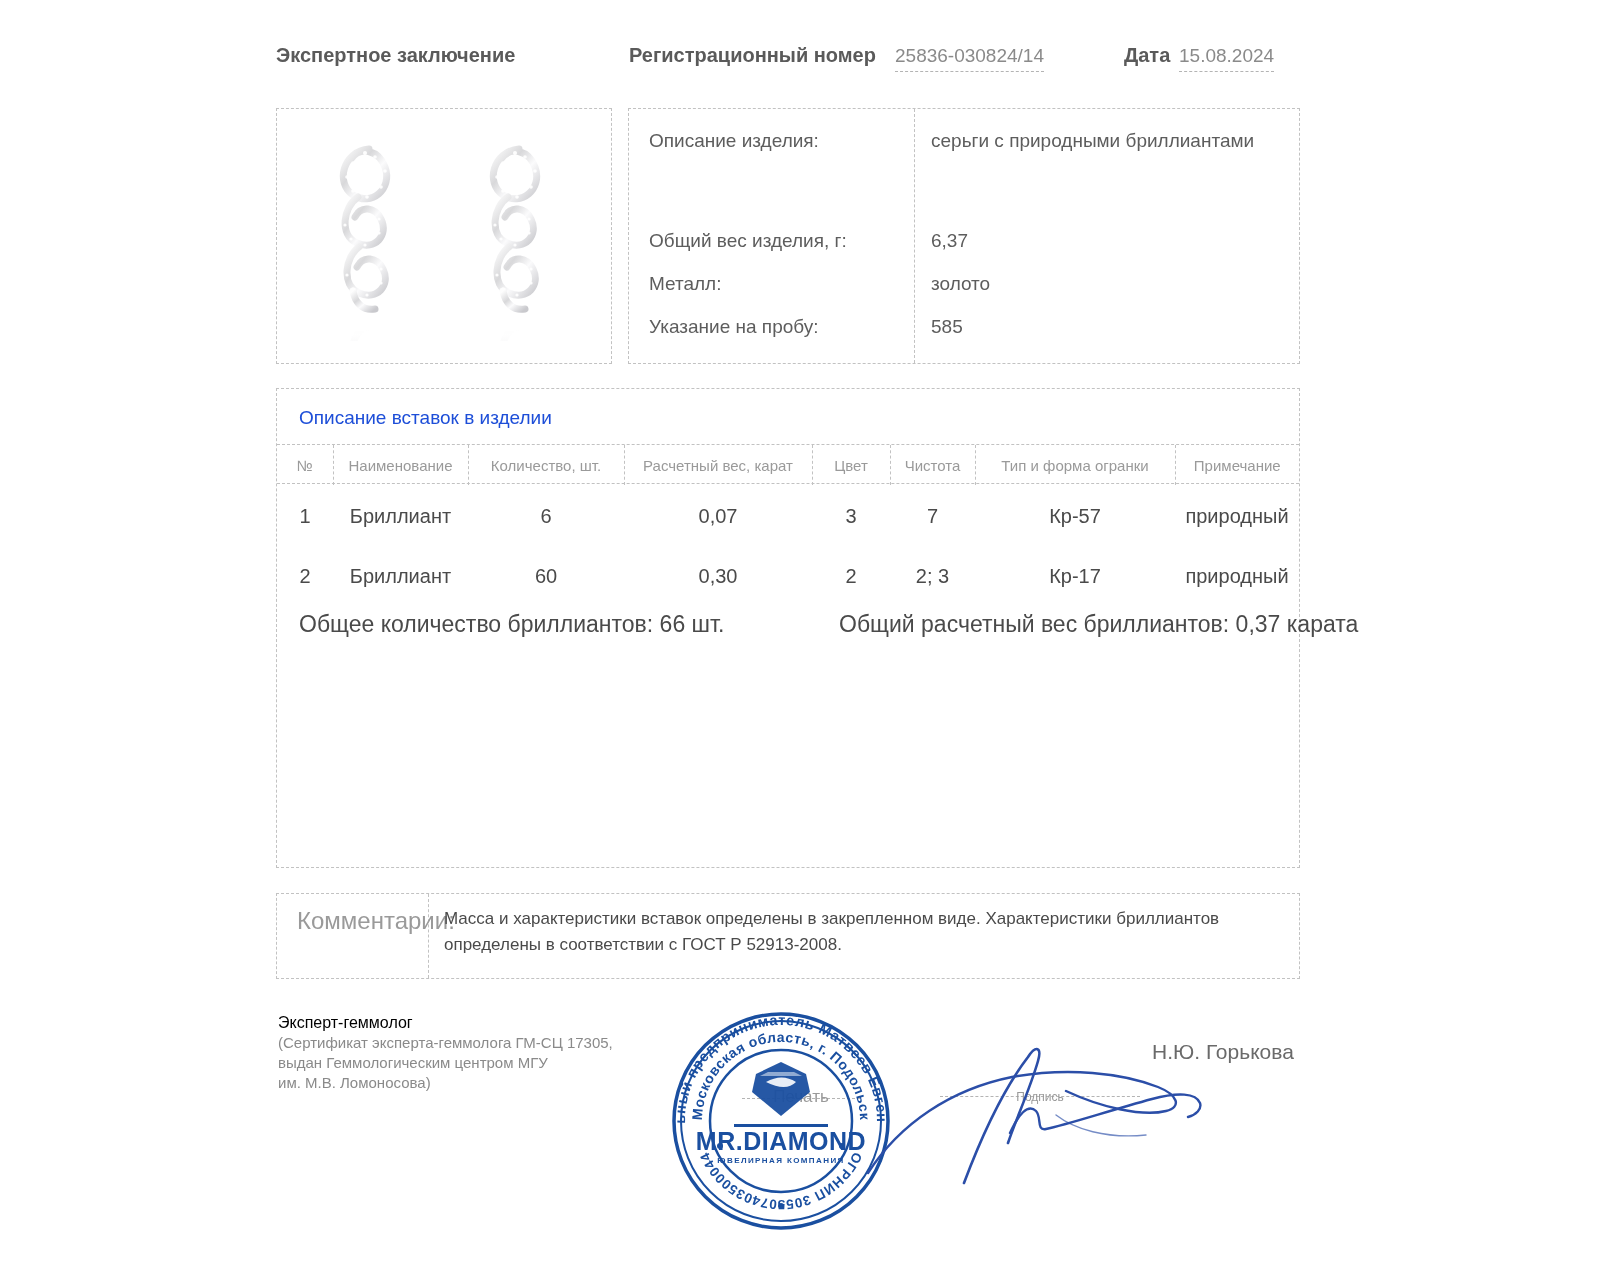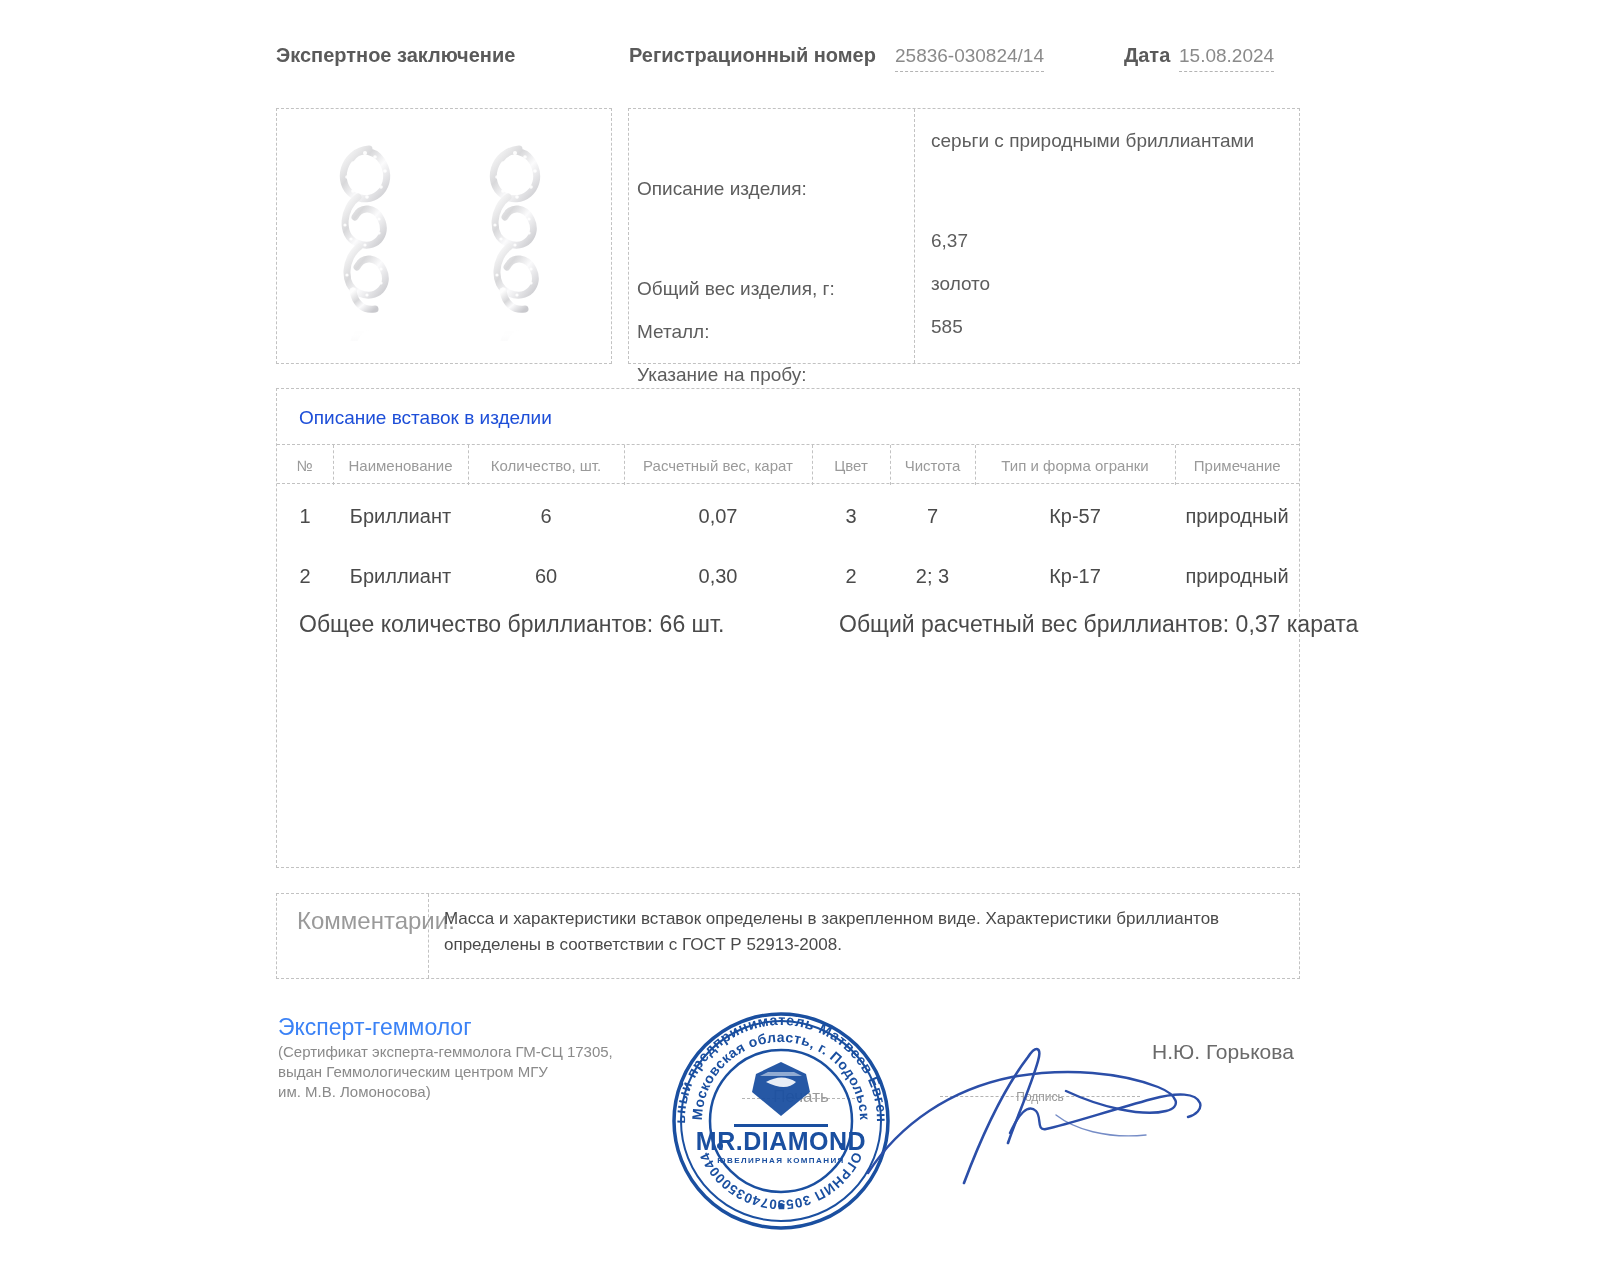--- a/index.html
+++ b/index.html
@@ -112,21 +112,21 @@
     bottom: 0;
     width: 0;
     border-left: 1px dashed #c2c2c2;
   }
   .info-row {
     position: absolute;
     font-size: 19px;
     color: #5d5d5d;
     white-space: nowrap;
   }
-  .info-label { left: 8px; margin-top: 48px; }
+  .info-label { left: 20px; }
   .info-value { left: 302px; }
   .r1 { top: 21px; }
   .r2 { top: 121px; }
   .r3 { top: 164px; }
   .r4 { top: 207px; }
 
   
   .inserts-panel {
     left: 276px;
     top: 388px;
@@ -224,22 +224,22 @@
   }
 
   
   .expert-block {
     position: absolute;
     left: 278px;
     top: 1014px;
     width: 380px;
   }
   .expert-title {
-    font-size: 23px;
-    color: #3b82f6;
+    font-size: 16px;
+    color: #000000;
     margin: 0 0 1px 0;
   }
   .expert-sub {
     font-size: 15px;
     line-height: 20px;
     color: #8a8a8a;
     margin: 0;
   }
 
   .seal-slot {

